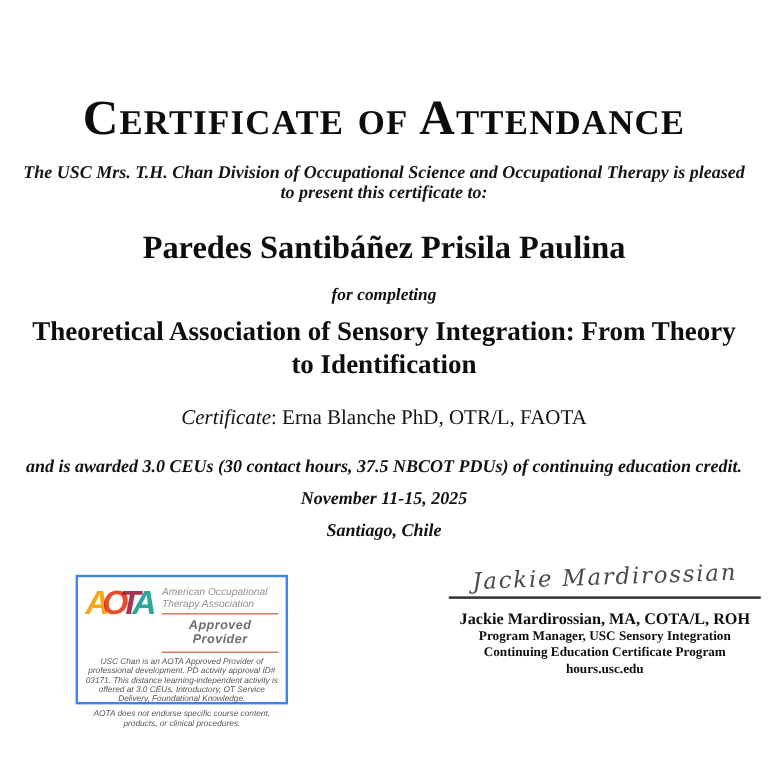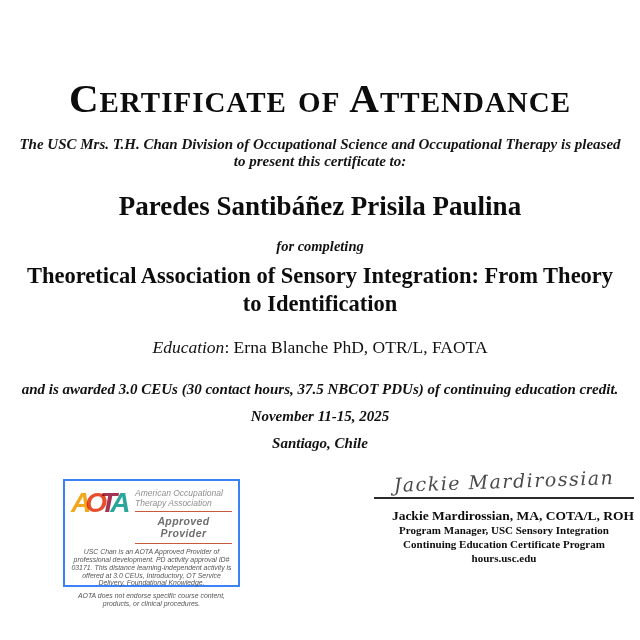--- a/index.html
+++ b/index.html
@@ -162,21 +162,20 @@
   }
   .sig-line {
     border-top: 2px solid #2b2b2b;
     margin-top: 1px;
   }
   .sig-name {
     margin-top: 9px;
     font-size: 13.5px;
     font-weight: bold;
     color: #0d0d0d;
-    text-align: right;
   }
   .sig-role {
     font-size: 11px;
     font-weight: bold;
     line-height: 1.25;
     color: #0d0d0d;
   }
   .sig-web {
     font-size: 11px;
     font-weight: bold;
@@ -191,21 +190,21 @@
   <h1 class="abs title">Certificate of Attendance</h1>
 
   <p class="abs intro">The USC Mrs. T.H. Chan Division of Occupational Science and Occupational Therapy is pleased to present this certificate to:</p>
 
   <h2 class="abs recipient">Paredes Santibáñez Prisila Paulina</h2>
 
   <p class="abs for-completing">for completing</p>
 
   <h3 class="abs course">Theoretical Association of Sensory Integration: From Theory to Identification</h3>
 
-  <p class="abs instructor"><span class="ital">Education</span><span>: Erna Blanche PhD, OTR/L, FAOTA</span></p>
+  <p class="abs instructor"><span class="ital">Certificate</span><span>: Erna Blanche PhD, OTR/L, FAOTA</span></p>
 
   <p class="abs award">and is awarded 3.0 CEUs (30 contact hours, 37.5 NBCOT PDUs) of continuing education credit.</p>
 
   <p class="abs date-line">November 11-15, 2025</p>
 
   <p class="abs location-line">Santiago, Chile</p>
 
   <div class="aota-box">
     <div class="aota-top">
       <div class="aota-logo"><span class="l0">A</span><span class="l1">O</span><span class="l2">T</span><span class="l3">A</span></div>

